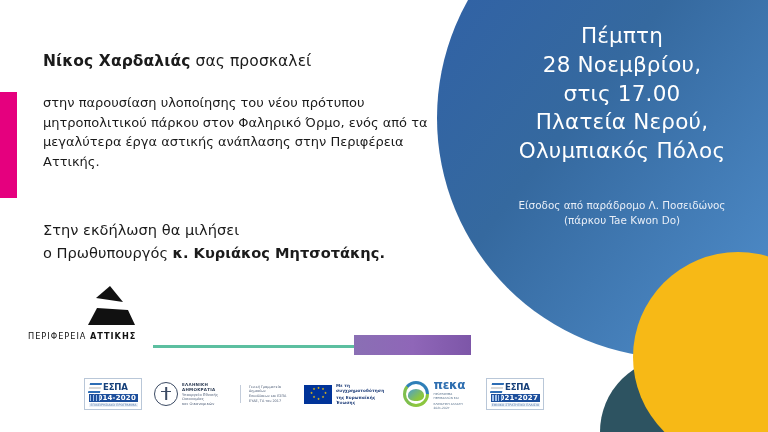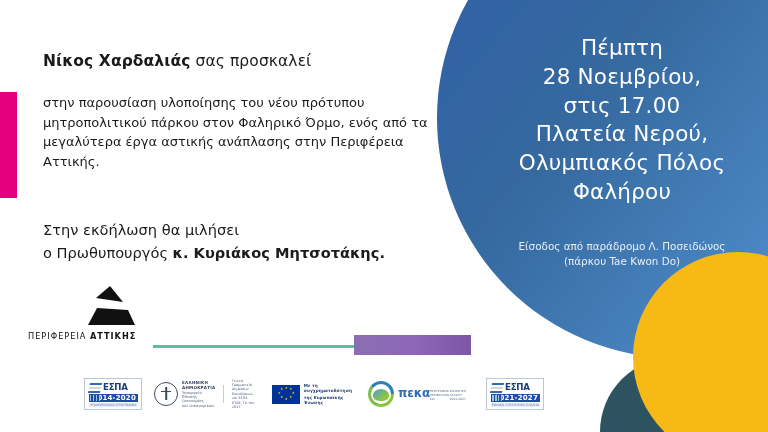--- a/index.html
+++ b/index.html
@@ -203,40 +203,40 @@
   #peka-mark:after{
     content:"";position:absolute;left:3px;top:3px;width:20px;height:20px;
     border-radius:50%;background:#ffffff;
   }
   #peka-mark:before{
     content:"";position:absolute;left:5px;top:8px;width:16px;height:12px;
     border-radius:50% 50% 40% 40%;
     background:linear-gradient(140deg,#4d9dd4 0%,#8cc63f 70%);
     z-index:2;
   }
-  .peka-text{display:flex;}
+  .peka-text{display:flex;flex-direction:column;}
   #peka-word{font-size:12px;font-weight:700;color:#2f6fb0;letter-spacing:-.3px;line-height:1;}
   .peka-sub{font-size:2.9px;color:#4f6a85;letter-spacing:.05px;margin-top:1.5px;}
 
   #logo-espa2{margin-left:16px;}
 
   
   #right-col{
     position:absolute;
     left:476px;top:22px;
     width:292px;
     text-align:center;
     color:#ffffff;
   }
   #event-when{
     font-size:21.5px;
     line-height:1.34;
     font-weight:400;
     letter-spacing:.2px;
-    margin:12px;
+    margin:0;
     text-shadow:0 0 1px rgba(0,0,0,.04);
   }
   #event-note{
     margin-top:32px;
     font-size:10.4px;
     line-height:1.45;
     color:#e8eef7;
     font-weight:400;
   }
 </style>
@@ -357,21 +357,20 @@
 
   </div>
 
   <div id="right-col">
     <div id="event-when">
       <div>Πέμπτη</div>
       <div>28 Νοεμβρίου,</div>
       <div>στις 17.00</div>
       <div>Πλατεία Νερού,</div>
       <div>Ολυμπιακός Πόλος</div>
-      <div>Φαλήρου</div>
     </div>
     <div id="event-note">
       <div>Είσοδος από παράδρομο Λ. Ποσειδώνος</div>
       <div>(πάρκου Tae Kwon Do)</div>
     </div>
   </div>
 
 </div>
 
 </body></html>

